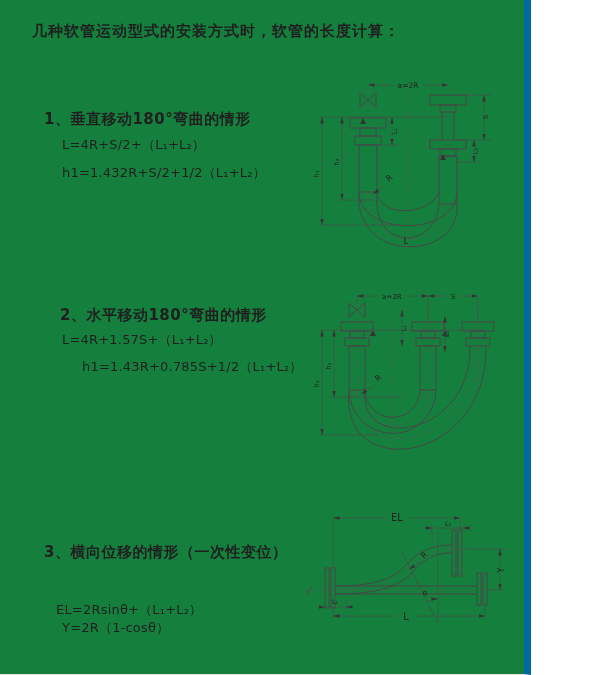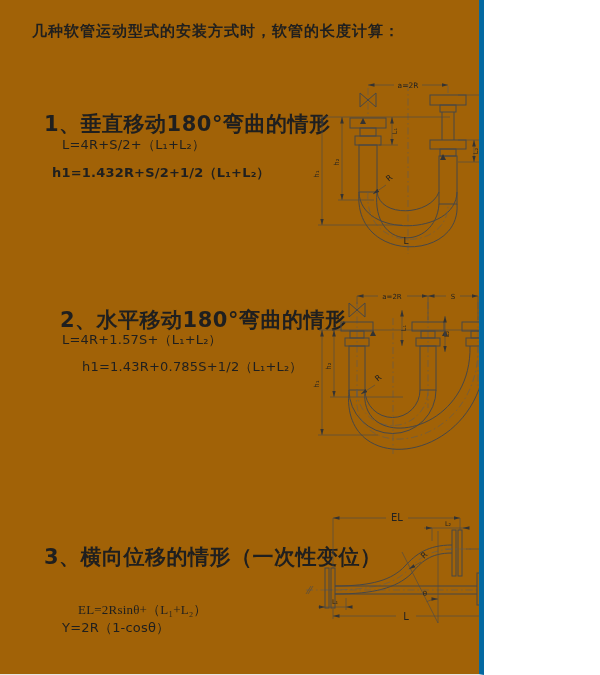--- a/index.html
+++ b/index.html
@@ -1,48 +1,48 @@
 <!DOCTYPE html>
 <html><head>
 <meta charset="utf-8">
 <style>
   html,body{margin:0;padding:0;background:#ffffff;}
   .page{
-    position:relative;width:484px;height:675px;background:#a16207;overflow:hidden;
+    position:relative;width:531px;height:675px;background:#15803d;overflow:hidden;
     font-family:"DejaVu Sans","Liberation Sans",sans-serif;color:#1f1f1f;
-    border-right:5px solid #0369a1;border-bottom:1px solid #e6e6e6;box-sizing:border-box;
+    border-right:7px solid #0369a1;border-bottom:1px solid #e6e6e6;box-sizing:border-box;
   }
   .doc-title{position:absolute;left:32px;top:22px;font-size:15px;font-weight:600;letter-spacing:1px;white-space:nowrap;}
-  .sec-heading{position:absolute;font-size:21px;font-weight:600;letter-spacing:0.5px;white-space:nowrap;}
+  .sec-heading{position:absolute;font-size:15px;font-weight:600;letter-spacing:0.5px;white-space:nowrap;}
   .formula{position:absolute;font-size:13px;font-weight:500;letter-spacing:0.2px;white-space:nowrap;}
   svg{position:absolute;overflow:visible;}
   svg text{font-family:"DejaVu Sans","Liberation Sans",sans-serif;fill:#222;}
   .ln{stroke:#474747;fill:none;stroke-width:1;}
   .dim{stroke:#4a4a4a;fill:none;stroke-width:0.65;}
   .cl{stroke:#5a5a5a;fill:none;stroke-width:0.6;stroke-dasharray:7,3,1.5,3;}
   .solid{fill:#333;stroke:none;}
 </style>
 </head>
 <body>
 
 <div class="page">
 
   <div class="doc-title">几种软管运动型式的安装方式时，软管的长度计算：</div>
 
   <div class="sec-heading" style="left:44px;top:110px;">1、垂直移动180°弯曲的情形</div>
   <div class="formula" style="left:62px;top:136px;">L=4R+S/2+（L₁+L₂）</div>
-  <div class="formula" style="left:52px;top:164px;font-weight:bold;">h1=1.432R+S/2+1/2（L₁+L₂）</div>
+  <div class="formula" style="left:62px;top:164px;">h1=1.432R+S/2+1/2（L₁+L₂）</div>
 
   <div class="sec-heading" style="left:60px;top:306px;">2、水平移动180°弯曲的情形</div>
   <div class="formula" style="left:62px;top:331px;">L=4R+1.57S+（L₁+L₂）</div>
   <div class="formula" style="left:62px;top:358px;margin-left:20px;">h1=1.43R+0.785S+1/2（L₁+L₂）</div>
 
   <div class="sec-heading" style="left:44px;top:543px;">3、横向位移的情形（一次性变位）</div>
   <div class="formula" style="left:62px;top:575px;margin-top:44px;">Y=2R（1-cosθ）</div>
-  <div class="formula" style="left:78px;top:601px;font-family:Liberation Serif, serif;">EL=2Rsinθ+（L₁+L₂）</div>
+  <div class="formula" style="left:56px;top:601px;">EL=2Rsinθ+（L₁+L₂）</div>
 
   <svg viewBox="0 0 295 198" style="left:310px;top:66px;width:295px;height:198px">
     <defs>
       <pattern id="braid1" width="5" height="5" patternUnits="userSpaceOnUse">
         <path d="M0,5 L5,0 M0,0 L5,5" stroke="#8a8a8a" stroke-width="0.6"></path>
       </pattern>
       <marker id="ar1" markerWidth="9" markerHeight="7" refX="6.5" refY="2.2" orient="auto-start-reverse" markerUnits="userSpaceOnUse">
         <path d="M0,0.4 L6.5,2.2 L0,4 Z" fill="#333"></path>
       </marker>
     </defs>

